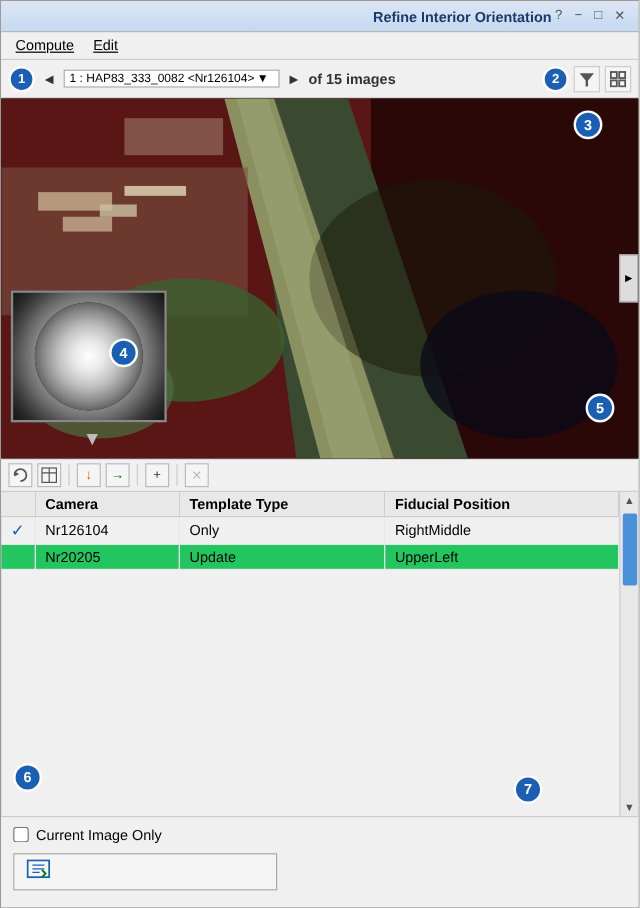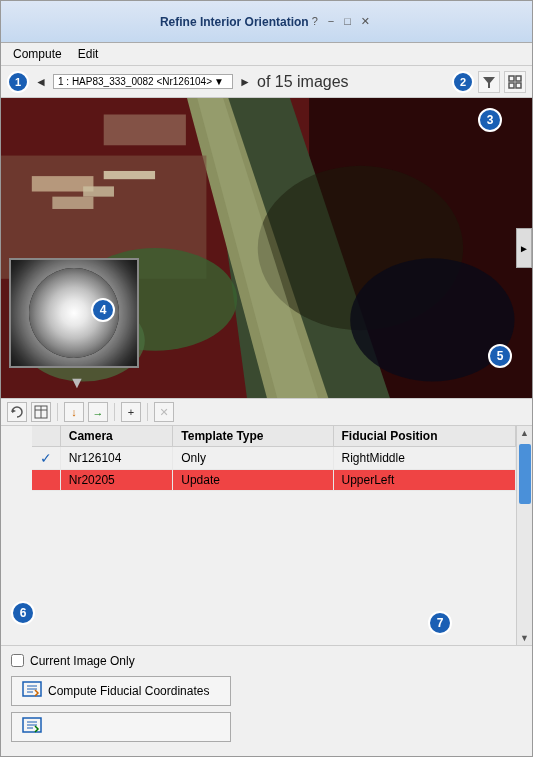--- a/index.html
+++ b/index.html
@@ -18,23 +18,23 @@
       border: 1px solid #999;
       box-shadow: 2px 2px 8px rgba(0,0,0,0.3);
       display: flex;
       flex-direction: column;
     }
     .title-bar {
       background: linear-gradient(to bottom, #dce6f5, #c5d9f0);
       padding: 4px 8px;
       display: flex;
       align-items: center;
-      justify-content: center;
+      justify-content: flex-end;
       border-bottom: 1px solid #aaa;
-      height: 42px;
+      height: 26px;
     }
     .title-bar-text {
       font-size: 12px;
       font-weight: bold;
       color: #1a3a6b;
     }
     .title-bar-controls {
       display: flex;
       gap: 4px;
       font-size: 11px;
@@ -49,20 +49,21 @@
       display: flex;
       gap: 0;
       border-bottom: 1px solid #ccc;
       padding: 2px 4px;
     }
     .menu-item {
       padding: 2px 8px;
       cursor: pointer;
       font-size: 12px;
       color: #000;
+      text-decoration: underline;
     }
     .toolbar {
       display: flex;
       align-items: center;
       padding: 3px 6px;
       background: #f0f0f0;
       border-bottom: 1px solid #ccc;
       gap: 4px;
       height: 32px;
     }
@@ -93,22 +94,23 @@
       border: 1px solid #aaa;
       padding: 1px 4px;
       font-size: 10px;
       display: flex;
       align-items: center;
       gap: 2px;
       cursor: pointer;
       min-width: 180px;
     }
     .image-count {
-      font-size: 16px;
+      font-size: 12px;
       color: #333;
+      font-weight: bold;
     }
     .toolbar-right {
       display: flex;
       gap: 4px;
     }
     .icon-btn {
       width: 22px;
       height: 22px;
       display: flex;
       align-items: center;
@@ -194,21 +196,20 @@
     }
     .btoolbar-btn.orange { color: #cc6600; }
     .btoolbar-btn.green { color: #007700; }
     .btoolbar-btn.disabled { color: #bbb; cursor: default; }
 
     .table-area {
       flex: 1;
       display: flex;
       min-height: 130px;
       position: relative;
-      padding-left: 31px;
     }
     .table-scroll {
       flex: 1;
       overflow-y: auto;
       overflow-x: hidden;
     }
     table {
       width: 100%;
       border-collapse: collapse;
       font-size: 12px;
@@ -219,21 +220,21 @@
       border-right: 1px solid #ccc;
       padding: 3px 8px;
       text-align: left;
       font-weight: bold;
       position: sticky;
       top: 0;
     }
     tbody tr {
       cursor: pointer;
     }
-    tbody tr.selected { background: #ef4444; }
+    tbody tr.selected { background: #22c55e; }
     tbody td {
       padding: 3px 8px;
       border-bottom: 1px solid #e8e8e8;
       border-right: 1px solid #e8e8e8;
     }
     .check-col {
       width: 20px;
       text-align: center;
       color: #1a5fb4;
       font-size: 14px;
@@ -487,30 +488,18 @@
       <input type="checkbox" id="currentImage" style="">
       <label for="currentImage">Current Image Only</label>
     </div>
     <button class="footer-btn">
       <span class="footer-btn-icon">
         <svg width="20" height="16" viewBox="0 0 20 16">
           <rect x="1" y="1" width="18" height="14" fill="none" stroke="#1a5fb4" stroke-width="1.5"></rect>
           <line x1="5" y1="5" x2="15" y2="5" stroke="#1a5fb4" stroke-width="1"></line>
           <line x1="5" y1="8" x2="15" y2="8" stroke="#1a5fb4" stroke-width="1"></line>
           <line x1="5" y1="11" x2="11" y2="11" stroke="#1a5fb4" stroke-width="1"></line>
-          <polyline points="13,9 16,12 13,15" fill="none" stroke="#cc6600" stroke-width="1.5"></polyline>
-        </svg>
-      </span>
-      <span>Compute Fiducial Coordinates</span>
-    </button>
-    <button class="footer-btn">
-      <span class="footer-btn-icon">
-        <svg width="20" height="16" viewBox="0 0 20 16">
-          <rect x="1" y="1" width="18" height="14" fill="none" stroke="#1a5fb4" stroke-width="1.5"></rect>
-          <line x1="5" y1="5" x2="15" y2="5" stroke="#1a5fb4" stroke-width="1"></line>
-          <line x1="5" y1="8" x2="15" y2="8" stroke="#1a5fb4" stroke-width="1"></line>
-          <line x1="5" y1="11" x2="11" y2="11" stroke="#1a5fb4" stroke-width="1"></line>
           <polyline points="13,9 16,12 13,15" fill="none" stroke="#007700" stroke-width="1.5"></polyline>
         </svg>
       </span>
     </button>
   </div>
 </div>
 
 </body></html>

